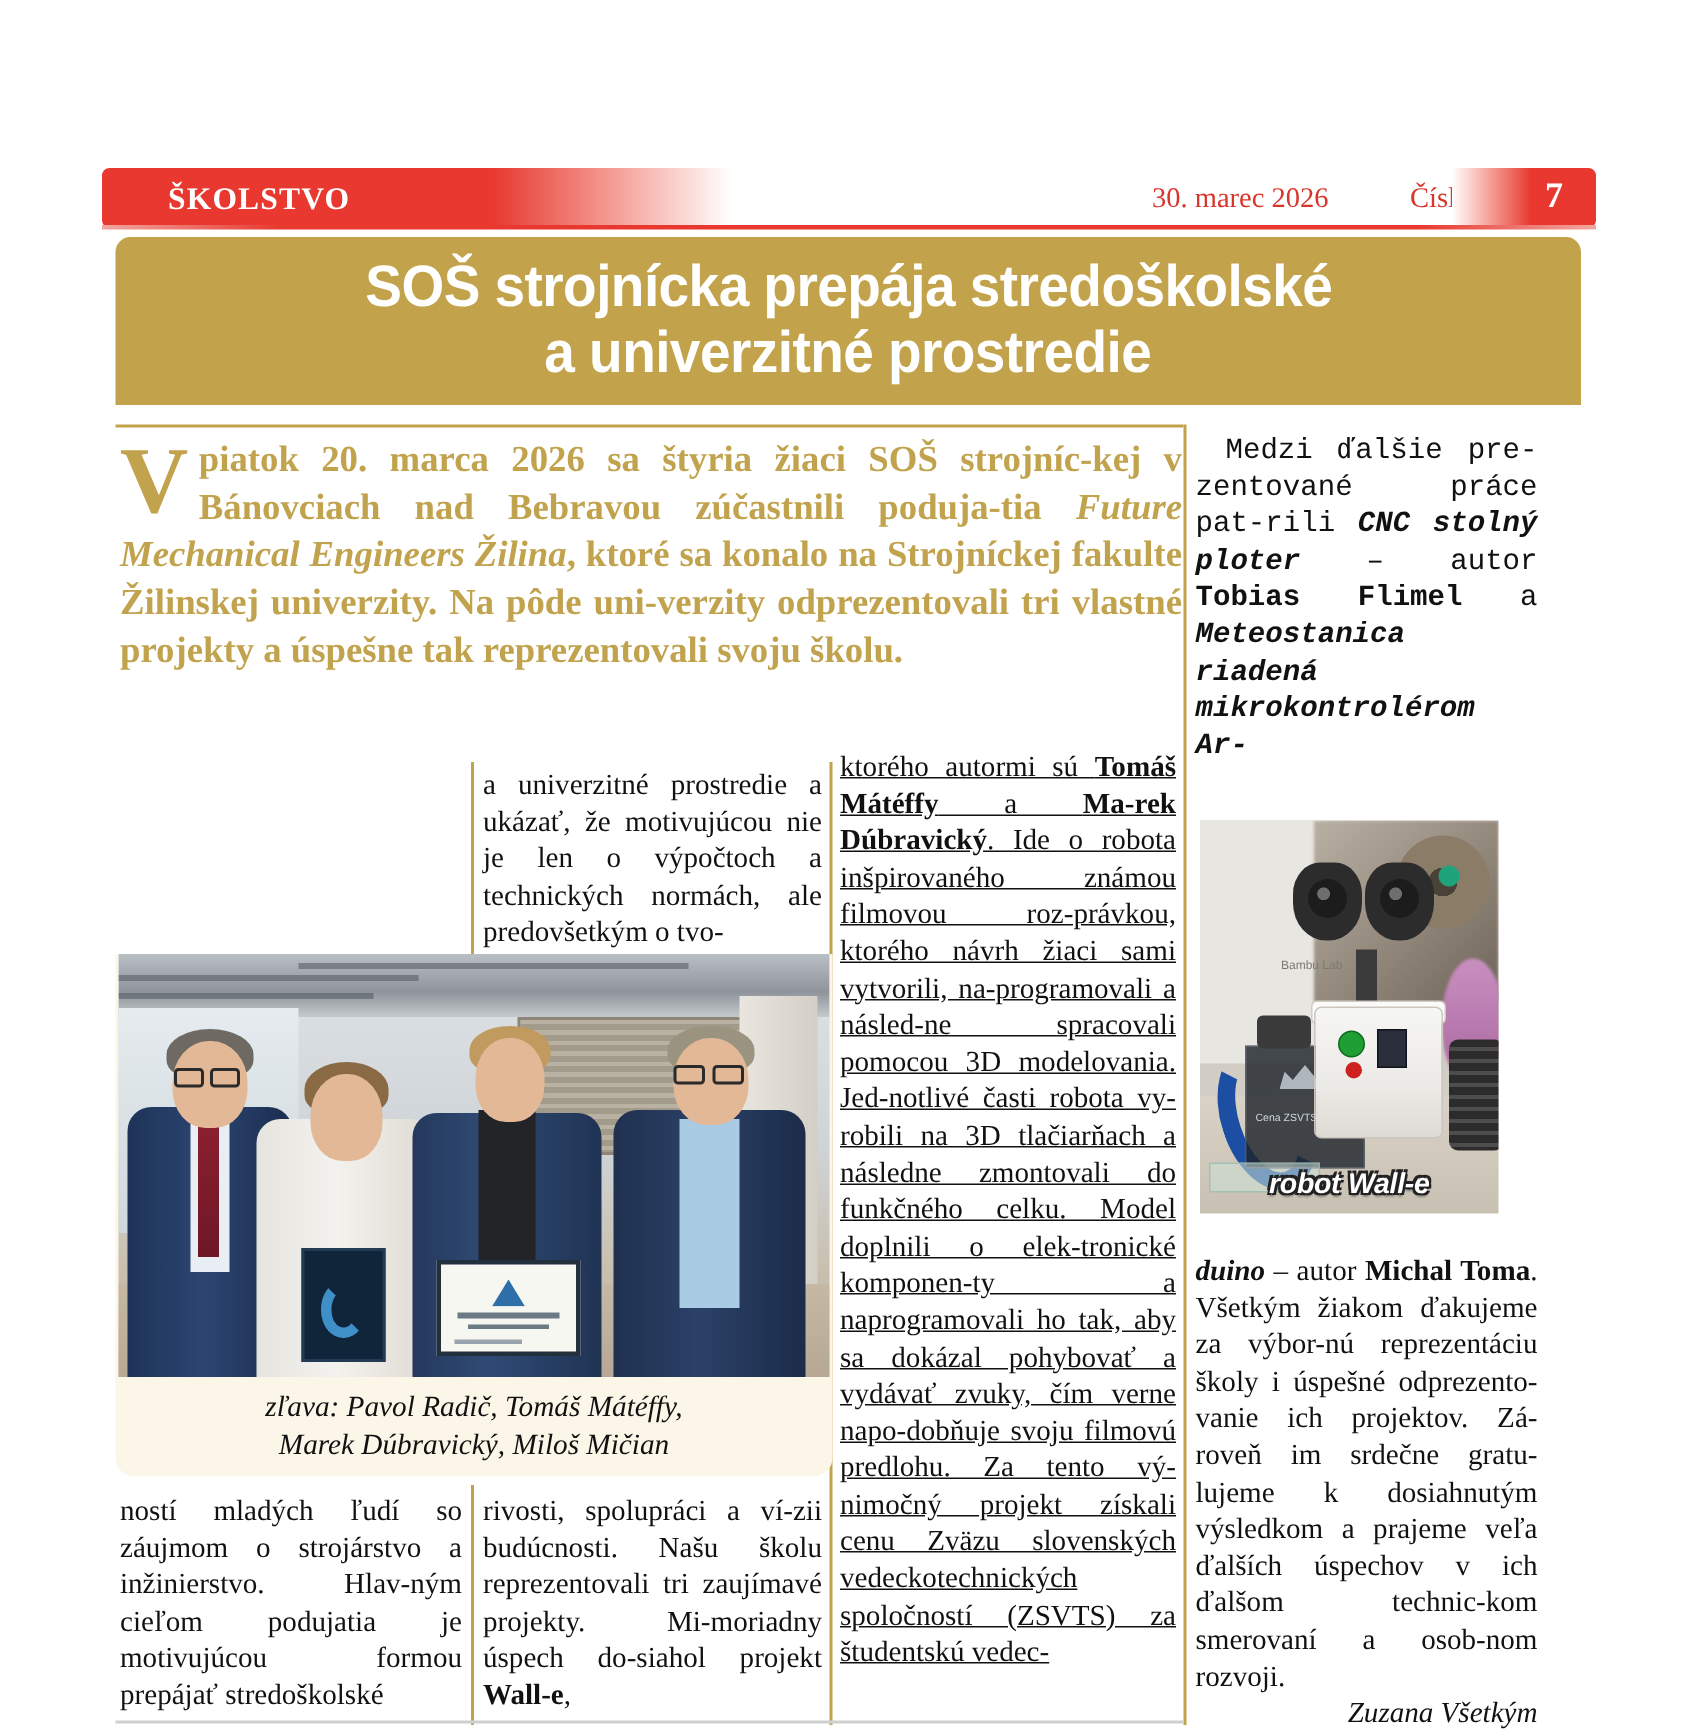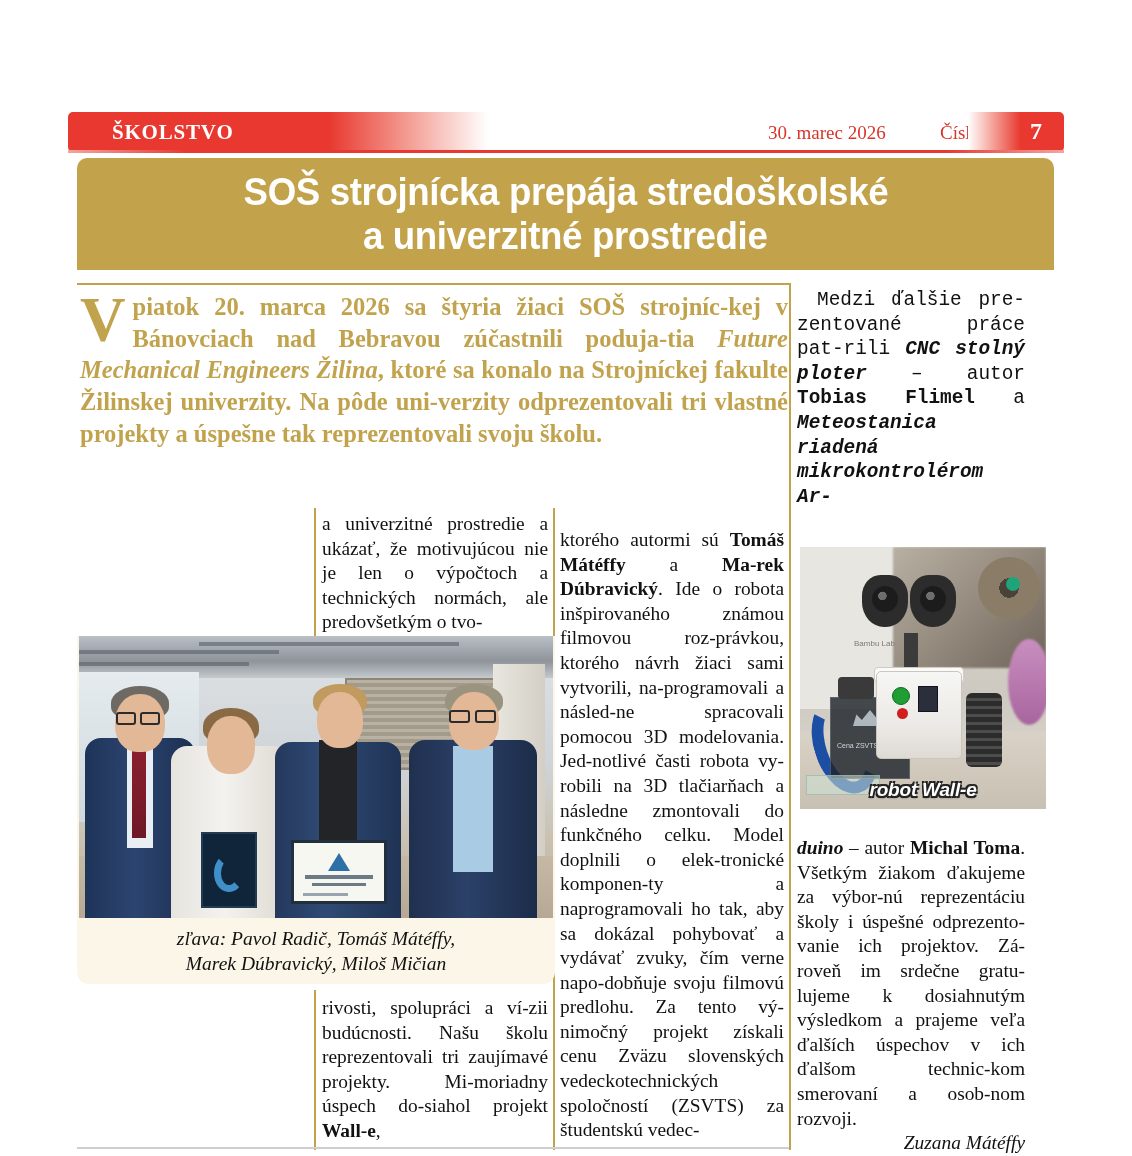--- a/index.html
+++ b/index.html
@@ -225,21 +225,21 @@
     font-family: "Liberation Serif", serif;
     font-style: italic;
     font-size: 19.5px;
     line-height: 1.3;
     color: #111;
     padding: 4px 10px 0;
   }
 
   
   .robot-photo {
-    position: absolute; left: 800px; top: 547px; width: 246px; height: 262px;
+    position: absolute; left: 800px; top: 547px; width: 199px; height: 262px;
     overflow: hidden;
     background: linear-gradient(to bottom, #d8d4cd 0%, #cfcac1 55%, #ded9d0 100%);
   }
   .rb-wall {
     position: absolute; left: 0; top: 0; width: 40%; height: 62%;
     background: #e8e6e1;
   }
   .rb-blurtop {
     position: absolute; right: 0; top: 0; width: 62%; height: 46%;
     background: linear-gradient(135deg, #b9b0a4, #8e8377 60%, #6e6459);
@@ -394,31 +394,31 @@
   <div class="vrule" style="left:314px; top:508px; height:150px;"></div>
   <div class="vrule" style="left:314px; top:990px; height:160px;"></div>
   <div class="vrule" style="left:553px; top:508px; height:642px;"></div>
   <div class="vrule" style="left:789px; top:283px; height:867px;"></div>
 
 
   <div class="col" style="left:322px; top:512px; width:226px;">
     <p>a univerzitné prostredie a ukázať, že motivujúcou nie je len o výpočtoch a technických normách, ale predovšetkým o tvo-</p>
   </div>
 
-  <div class="col" style="left:560px; top:528px; width:224px;">
+  <div class="col" style="left:560px; top:500px; width:224px;text-decoration:underline;">
     <p><span>ktorého autormi sú </span><b>Tomáš Mátéffy</b><span> a </span><b>Ma-rek Dúbravický</b><span>. Ide o robota inšpirovaného známou filmovou roz-právkou, ktorého návrh žiaci sami vytvorili, na-programovali a násled-ne spracovali pomocou 3D modelovania. Jed-notlivé časti robota vy-robili na 3D tlačiarňach a následne zmontovali do funkčného celku. Model doplnili o elek-tronické komponen-ty a naprogramovali ho tak, aby sa dokázal pohybovať a vydávať zvuky, čím verne napo-dobňuje svoju filmovú predlohu. Za tento vý-nimočný projekt získali cenu Zväzu slovenských vedeckotechnických spoločností (ZSVTS) za študentskú vedec-</span></p>
   </div>
 
   <div class="col" style="left:797px; top:288px; width:228px;">
     <p class="indent"><span>Medzi ďalšie pre-zentované práce pat-rili </span><span class="bi">CNC stolný ploter</span><span> – autor </span><b>Tobias Flimel</b><span> a </span><span class="bi">Meteostanica riadená mikrokontrolérom Ar-</span></p>
   </div>
 
   <div class="col" style="left:797px; top:816px; width:228px;margin-top:20px;">
     <p><span class="bi">duino</span><span> – autor </span><b>Michal Toma</b><span>. Všetkým žiakom ďakujeme za výbor-nú reprezentáciu školy i úspešné odprezento-vanie ich projektov. Zá-roveň im srdečne gratu-lujeme k dosiahnutým výsledkom a prajeme veľa ďalších úspechov v ich ďalšom technic-kom smerovaní a osob-nom rozvoji.</span></p>
-    <p class="byline">Zuzana Mátéffy</p>
+    <p class="byline">Zuzana Všetkým</p>
   </div>
 
   <div class="photo-card">
     <div class="group-photo">
       <div class="gp-ceiling"></div>
       <div class="gp-beam" style="left:0; top:14px; width:200px;"></div>
       <div class="gp-beam" style="left:0; top:26px; width:170px;"></div>
       <div class="gp-beam" style="left:120px; top:6px; width:260px;"></div>
       <div class="gp-window"></div>
       <div class="gp-wallpanel"></div>
@@ -497,19 +497,22 @@
     <div class="rb-green"></div>
     <div class="rb-red"></div>
     <div class="rb-screen"></div>
     <div class="rb-eye rb-eye-l"></div>
     <div class="rb-eye rb-eye-r"></div>
     <div class="rb-track rb-track-r"></div>
 
     <div class="robot-caption">robot Wall-e</div>
   </div>
 
+  <div class="col" style="left:80px; top:996px; width:228px;">
+    <p>ností mladých ľudí so záujmom o strojárstvo a inžinierstvo. Hlav-ným cieľom podujatia je motivujúcou formou prepájať stredoškolské</p>
+  </div>
 
   <div class="col" style="left:322px; top:996px; width:226px;">
     <p><span>rivosti, spolupráci a ví-zii budúcnosti. Našu školu reprezentovali tri zaujímavé projekty. Mi-moriadny úspech do-siahol projekt </span><b>Wall-e</b><span>,</span></p>
   </div>
 
   <div class="bottom-rule"></div>
 </div>
 
 </body></html>

